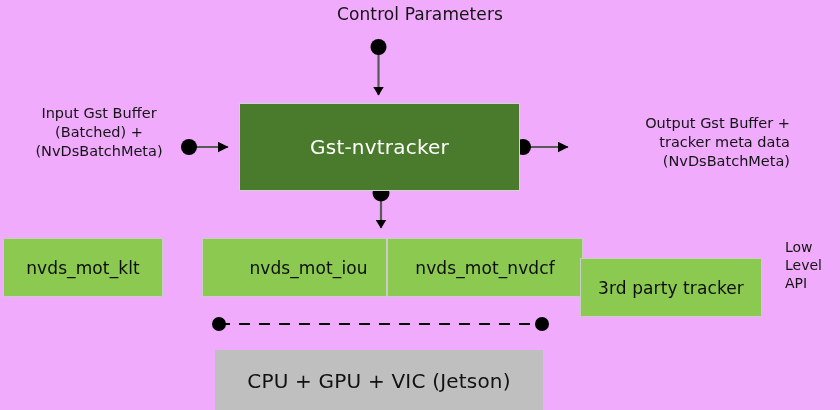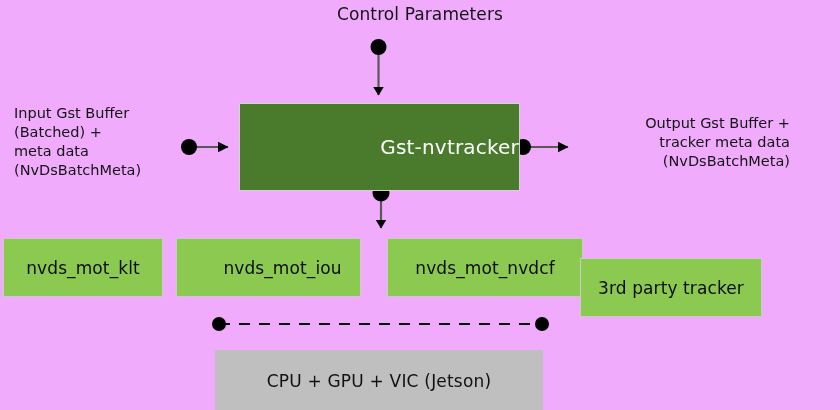--- a/index.html
+++ b/index.html
@@ -34,39 +34,39 @@
   .main-block {
     left: 239px;
     top: 103px;
     width: 281px;
     height: 88px;
     background: #4a7b2c;
     border: 1px solid #cfd4d0;
     box-sizing: border-box;
     display: flex;
     align-items: center;
-    justify-content: flex-end;
+    justify-content: center;
   }
   .main-block-label {
     color: #ffffff;
     font-size: 20px;
     letter-spacing: 0.2px;
   }
 
   
   .side-label {
     font-size: 14.5px;
     color: #141414;
     line-height: 19px;
   }
   .label-input {
     left: 14px;
     top: 104px;
     width: 170px;
-    text-align: left;
+    text-align: center;
   }
   .label-output {
     left: 590px;
     top: 114px;
     width: 200px;
     text-align: right;
   }
 
   
   .ll-box {
@@ -99,21 +99,21 @@
     left: 215px;
     top: 350px;
     width: 328px;
     height: 62px;
     background: #bfbfbf;
     display: flex;
     align-items: center;
     justify-content: center;
   }
   .hw-block-label {
-    font-size: 17px;
+    font-size: 20px;
     color: #111111;
     letter-spacing: 0.2px;
   }
 
   
   #wires {
     left: 0;
     top: 0;
     width: 840px;
     height: 410px;
@@ -150,46 +150,50 @@
     <circle cx="381" cy="193" r="8.5" fill="#000000"></circle>
 
     <line x1="219" y1="324" x2="542" y2="324" stroke="#000000" stroke-width="2" stroke-dasharray="11 9"></line>
     <circle cx="219" cy="324" r="7" fill="#000000"></circle>
     <circle cx="542" cy="324" r="7" fill="#000000"></circle>
   </svg>
 
   <div class="abs side-label label-input">
     <div>Input Gst Buffer</div>
     <div>(Batched) +</div>
-    <div>meta data</div>
     <div>(NvDsBatchMeta)</div>
   </div>
 
   <div class="abs side-label label-output">
     <div>Output Gst Buffer +</div>
     <div>tracker meta data</div>
     <div>(NvDsBatchMeta)</div>
   </div>
 
   <div class="abs main-block">
     <span class="main-block-label">Gst-nvtracker</span>
   </div>
 
   <div class="abs ll-box" style="left:3px; width:160px;">
     <span class="ll-box-label">nvds_mot_klt</span>
   </div>
-  <div class="abs ll-box" style="left:176px; width:185px;padding-left:28px;">
+  <div class="abs ll-box" style="left:202px; width:185px;padding-left:28px;">
     <span class="ll-box-label">nvds_mot_iou</span>
   </div>
   <div class="abs ll-box" style="left:387px; width:196px;">
     <span class="ll-box-label">nvds_mot_nvdcf</span>
   </div>
   <div class="abs ll-box" style="left:580px; width:182px;margin-top:20px;">
     <span class="ll-box-label">3rd party tracker</span>
   </div>
 
+  <div class="abs note-text note-lowlevel">
+    <div>Low</div>
+    <div>Level</div>
+    <div>API</div>
+  </div>
 
   <div class="abs hw-block">
     <span class="hw-block-label">CPU + GPU + VIC (Jetson)</span>
   </div>
 
 
 </div>
 
 </body></html>

